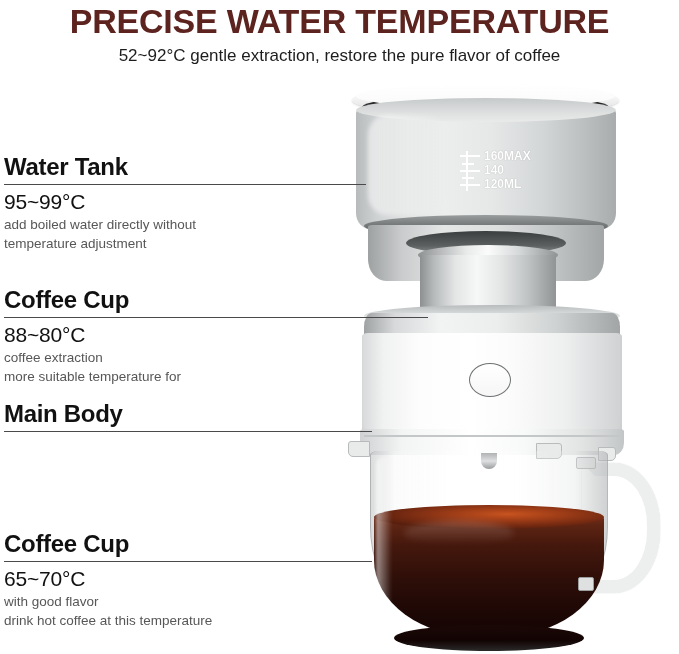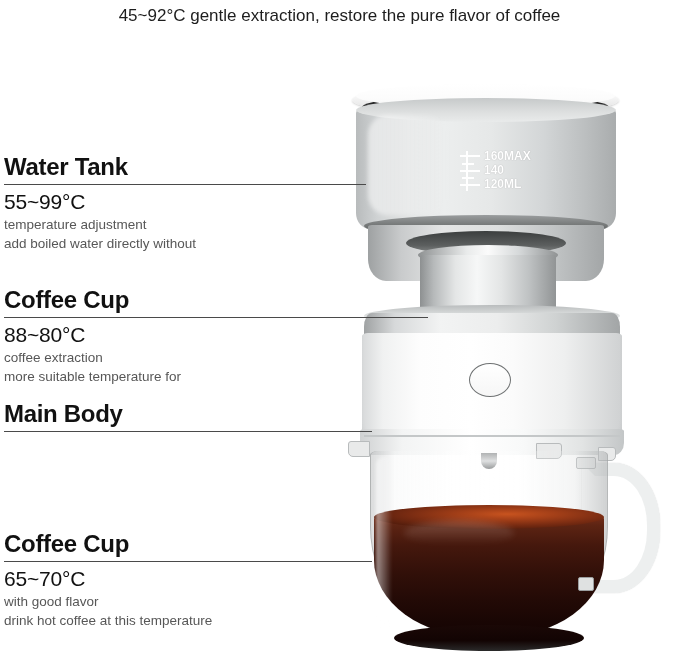--- a/index.html
+++ b/index.html
@@ -280,21 +280,22 @@
   }
 
   
 </style>
 </head>
 <body>
 
 <div id="page">
 
   <div id="header">
-    <div id="subtitle">45~92°C gentle extraction, restore the pure flavor of coffee</div>
+    <div id="title">PRECISE WATER TEMPERATURE</div>
+    <div id="subtitle">52~92°C gentle extraction, restore the pure flavor of coffee</div>
   </div>
 
   <div id="product">
 
     <div class="lid-outer"></div>
     <div class="lid-dark"></div>
     <div class="lid-top"></div>
 
     <div class="tank"></div>
     <div class="tank-top-ell"></div>
@@ -338,23 +339,23 @@
     <div class="coffee-surface"></div>
     <div class="coffee-gloss"></div>
     <div class="cup-rim-gloss"></div>
     <div class="cup-bottom"></div>
     <div class="handle-clip-bot"></div>
   </div>
 
   <div class="callout" id="co-water">
     <div class="c-title">Water Tank</div>
     <div class="c-rule"></div>
-    <div class="c-temp">55~99°C</div>
+    <div class="c-temp">95~99°C</div>
+    <div class="c-desc">add boiled water directly without</div>
     <div class="c-desc">temperature adjustment</div>
-    <div class="c-desc">add boiled water directly without</div>
   </div>
 
   <div class="callout" id="co-filter">
     <div class="c-title">Coffee Cup</div>
     <div class="c-rule"></div>
     <div class="c-temp">88~80°C</div>
     <div class="c-desc">coffee extraction</div>
     <div class="c-desc">more suitable temperature for</div>
   </div>
 

